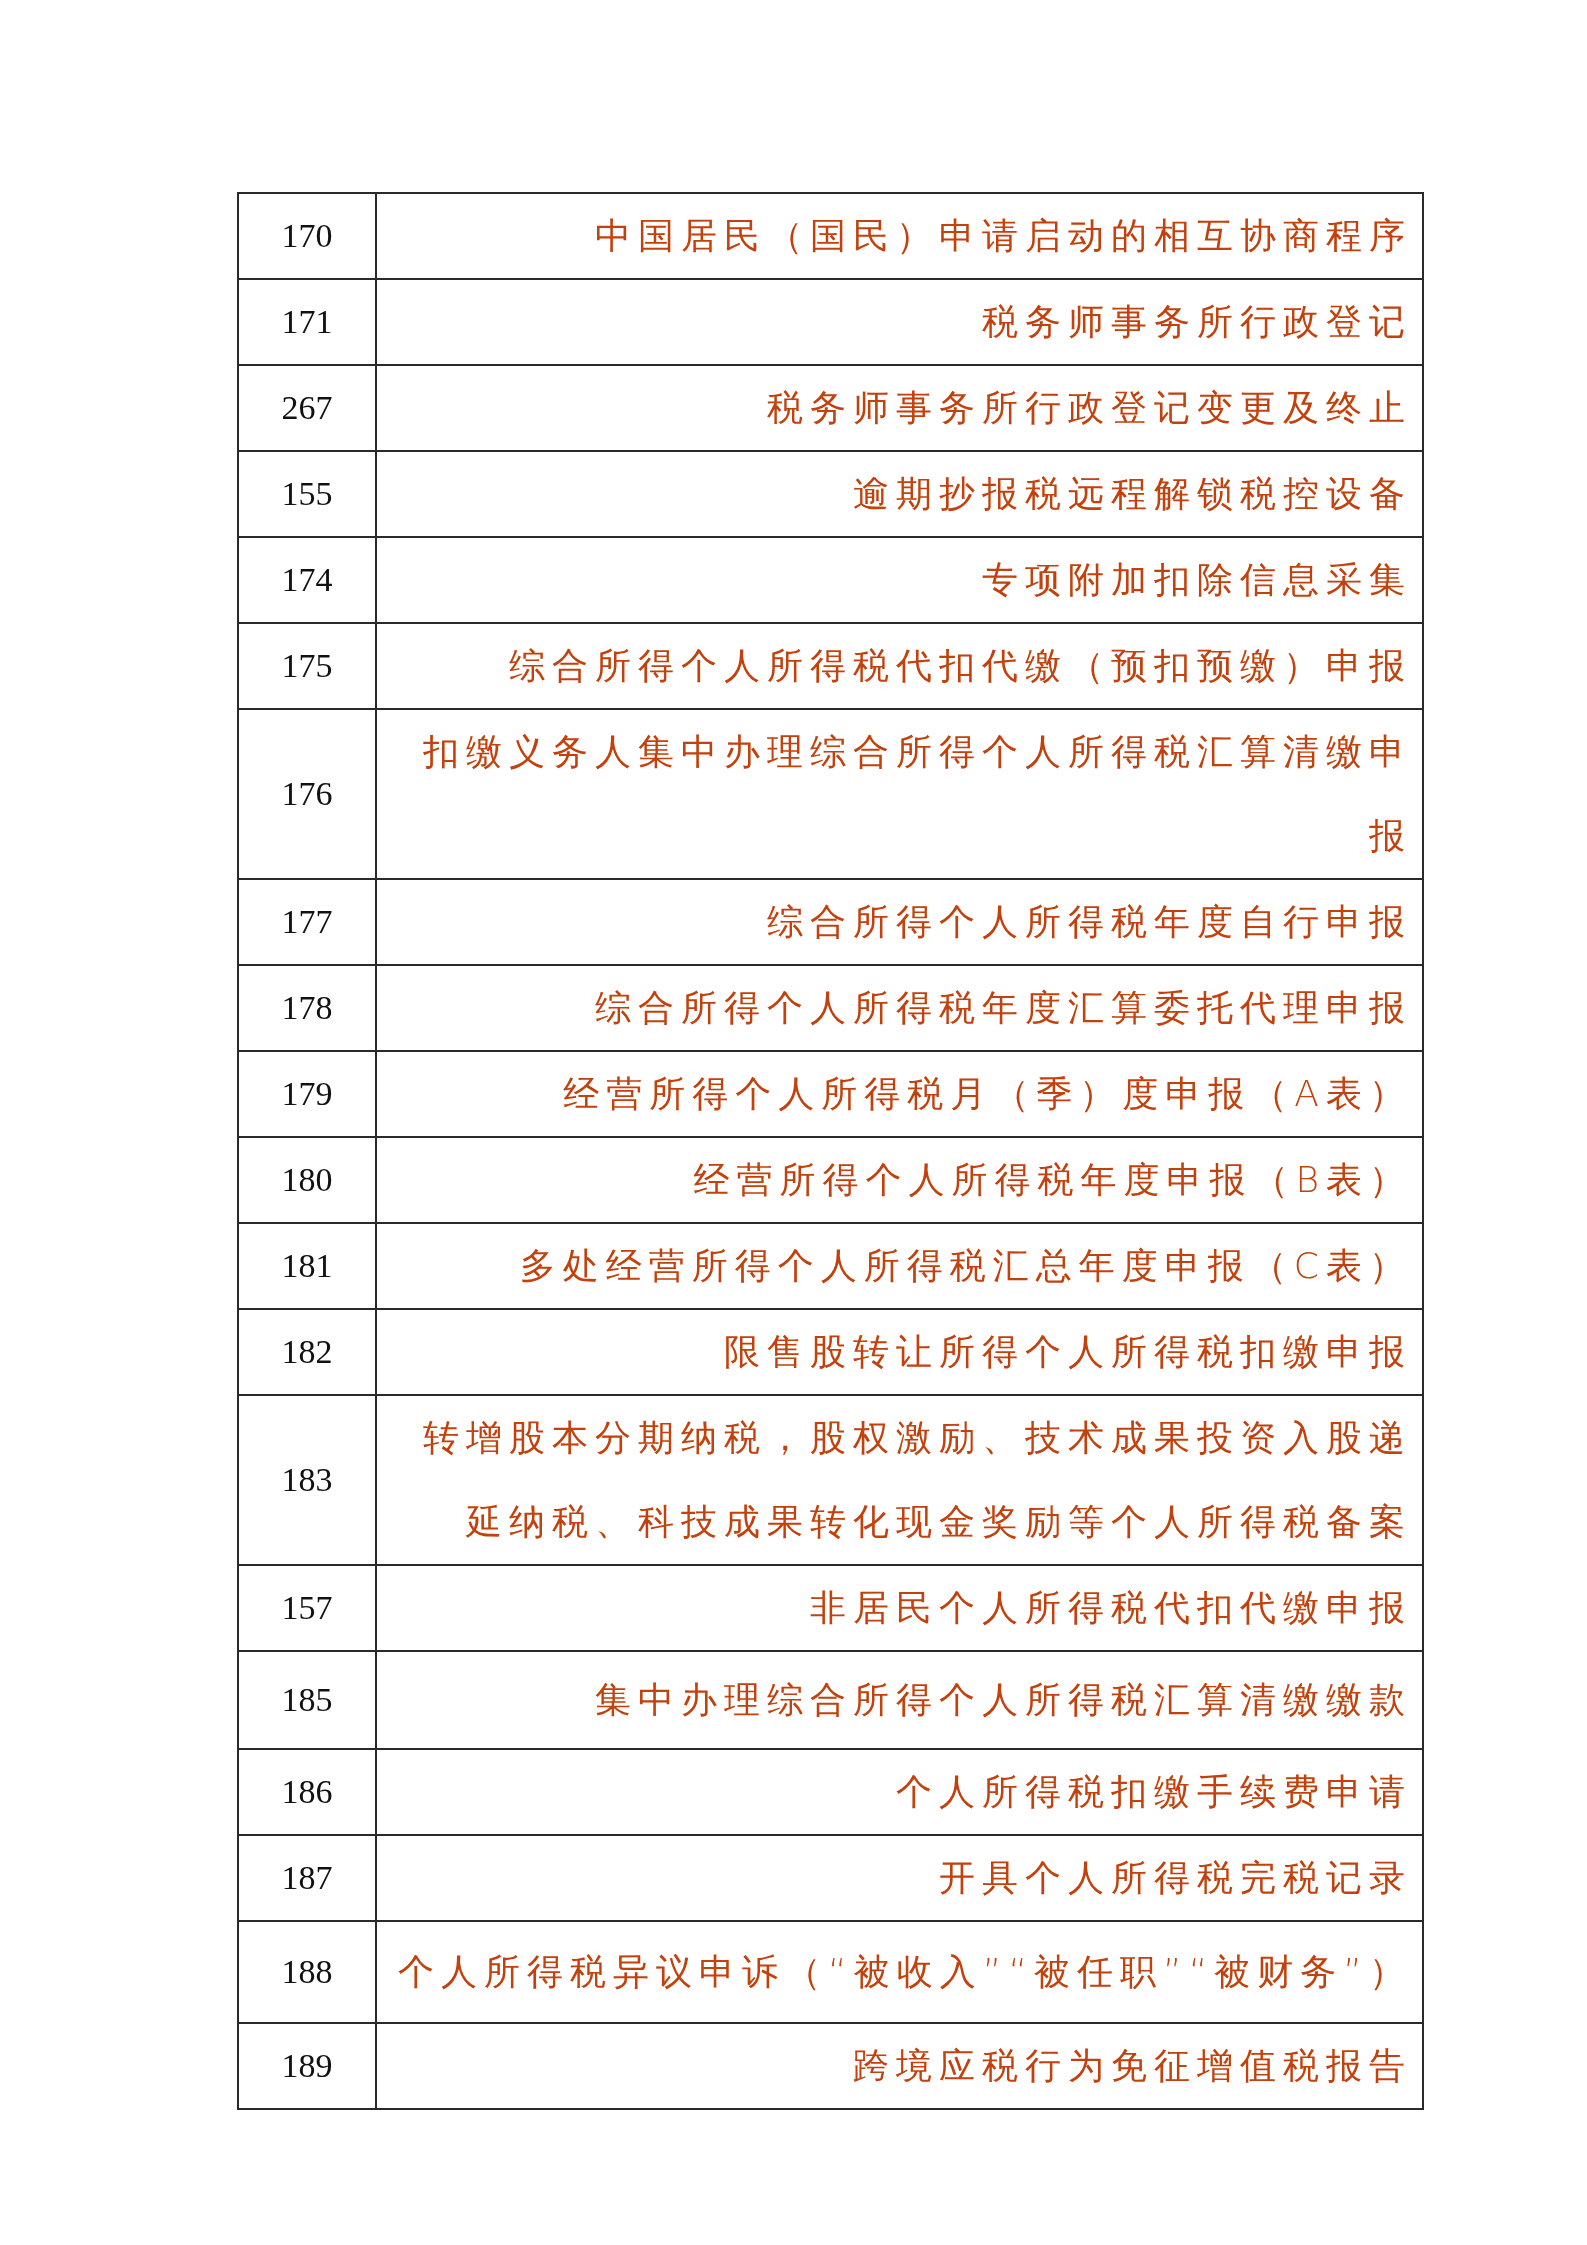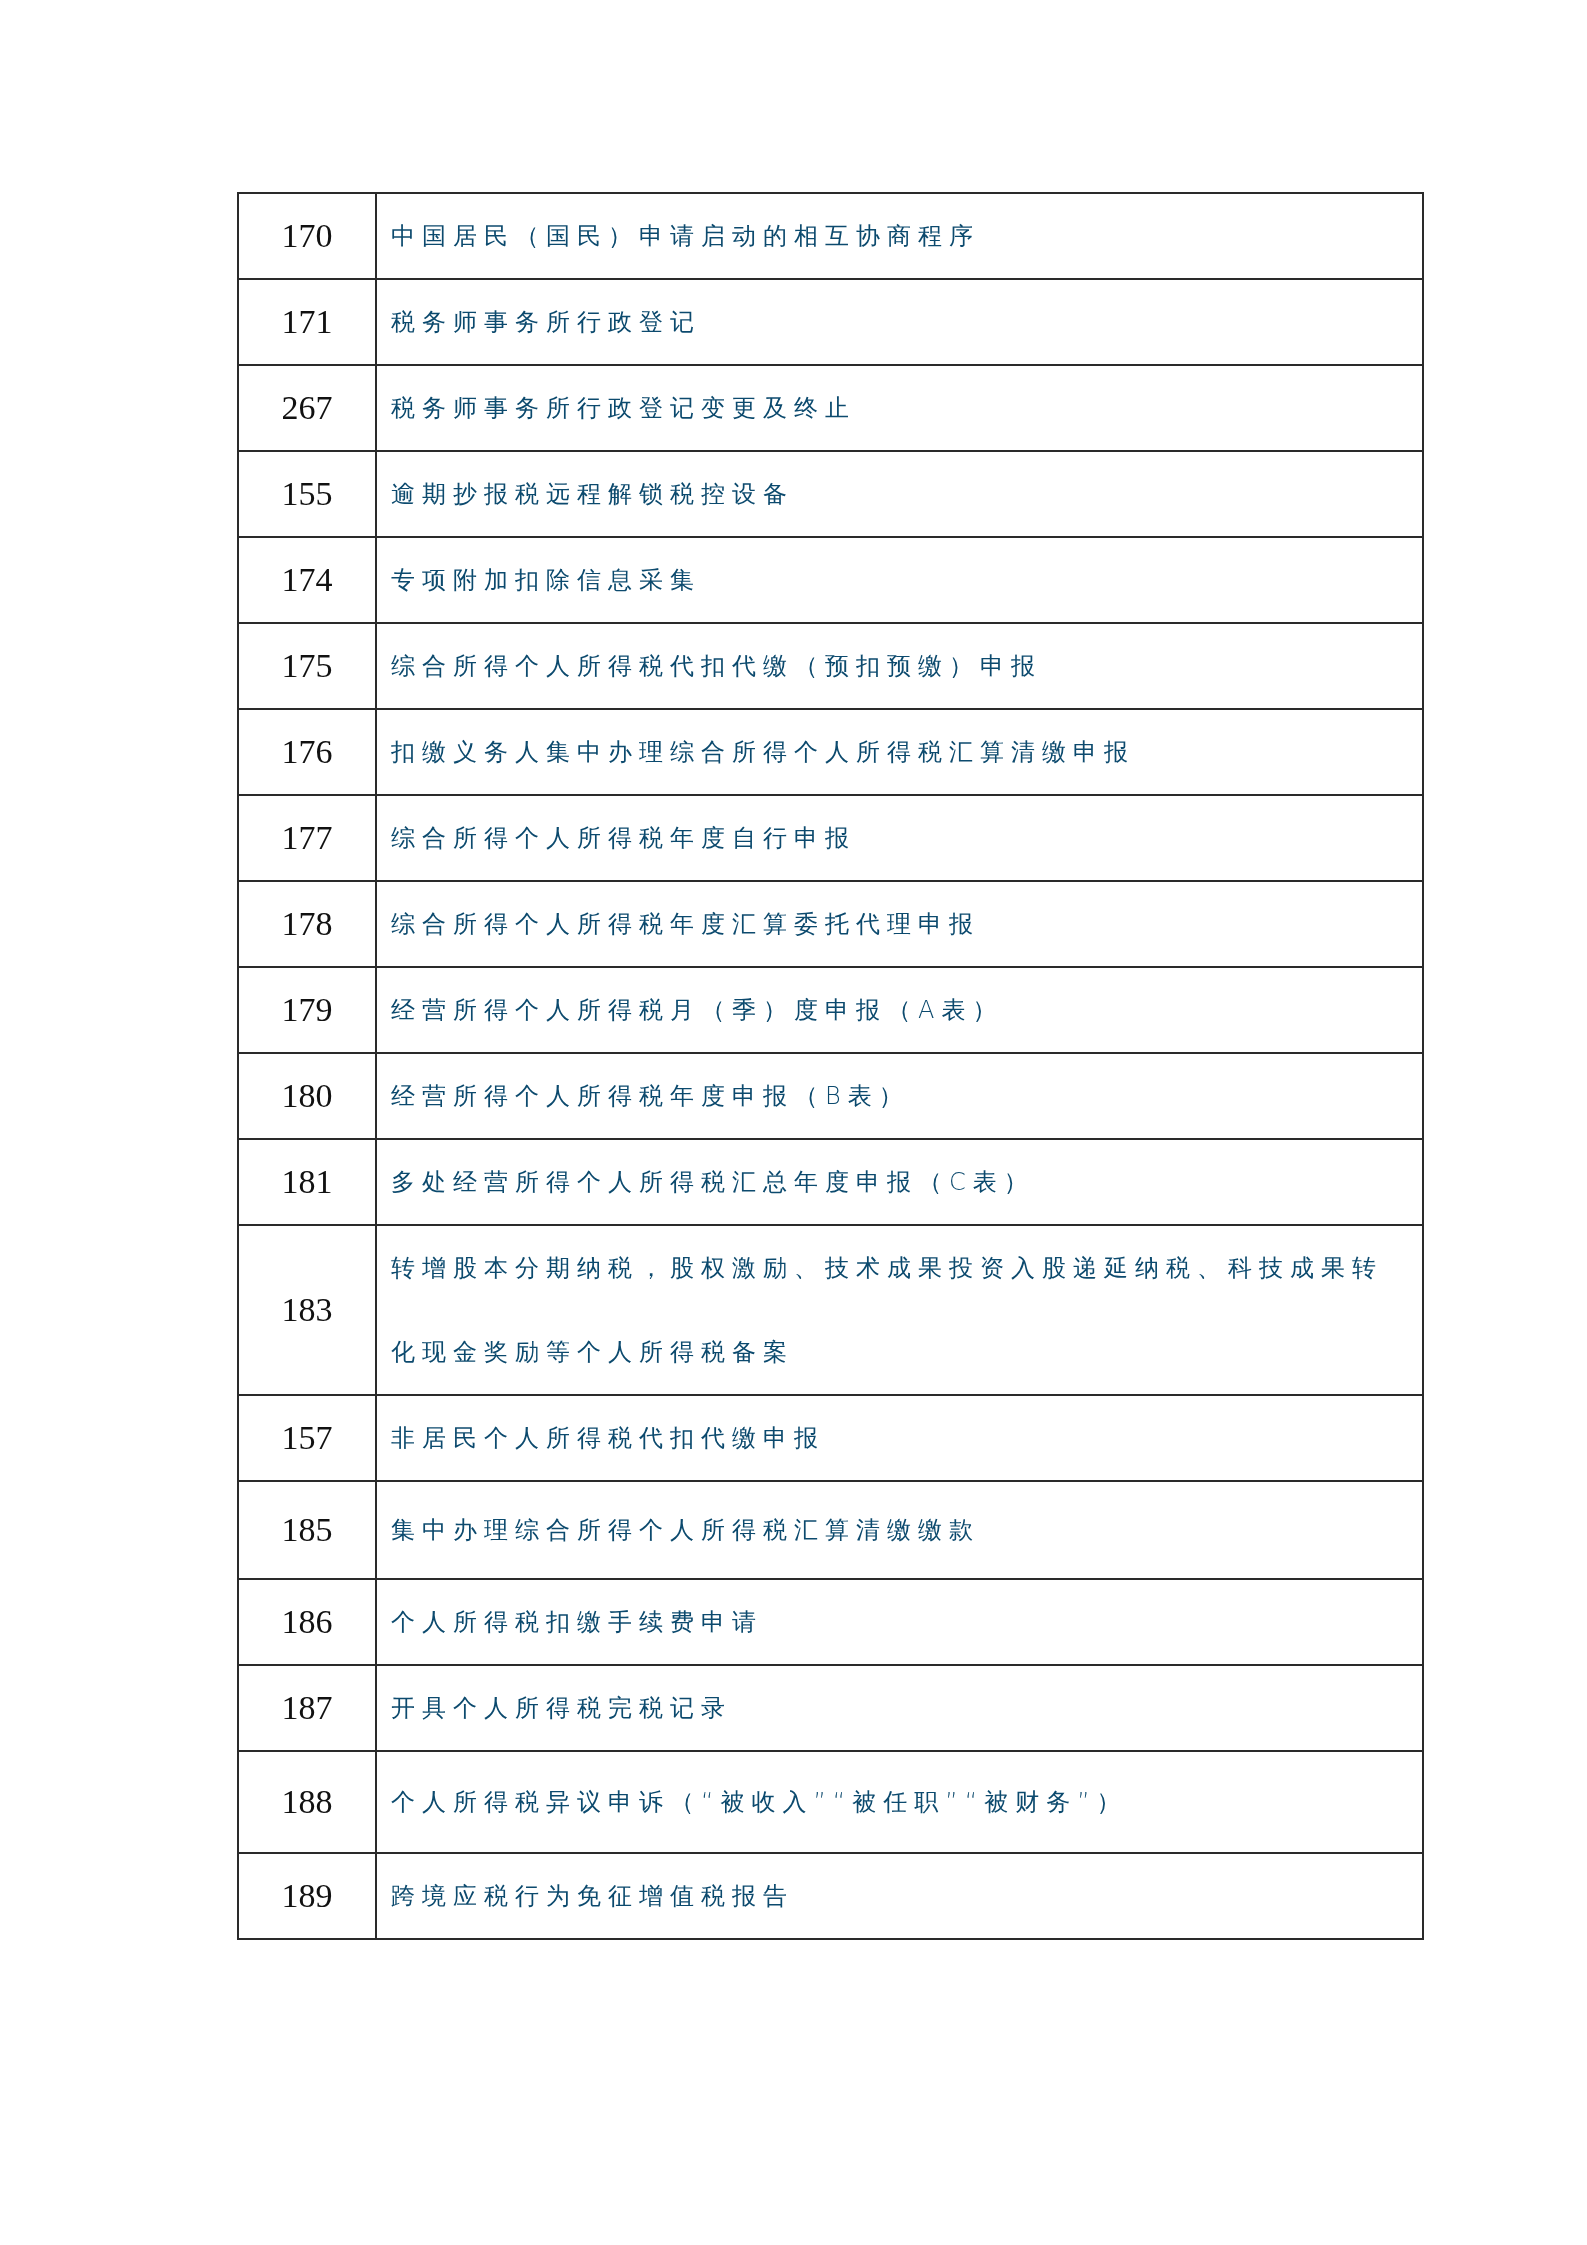--- a/index.html
+++ b/index.html
@@ -37,29 +37,29 @@
     }
     col.c-num { width: 138px; }
     col.c-name { width: 1047px; }
     td.num {
       text-align: center;
       font-family: "Liberation Serif", "DejaVu Serif", serif;
       font-size: 34px;
       letter-spacing: 0px;
     }
     td.name {
-      text-align: left;
+      text-align: right;
       padding-left: 14px !important;
       padding-right: 10px !important;
       font-family: "DejaVu Sans", "Liberation Sans", sans-serif;
-      font-size: 24px;
+      font-size: 36px;
       font-weight: 300;
       letter-spacing: 7px;
       line-height: 84px;
-      color: #0c4a6e;
+      color: #c2410c;
     }
     td.name.multi { line-height: 84px; }
   </style>
 </head>
 <body>
 
 <div class="page">
   <table class="items">
     <colgroup>
       <col class="c-num">
@@ -107,20 +107,24 @@
         <td class="name">经营所得个人所得税月（季）度申报（A表）</td>
       </tr>
       <tr style="height:85px">
         <td class="num">180</td>
         <td class="name">经营所得个人所得税年度申报（B表）</td>
       </tr>
       <tr style="height:84px">
         <td class="num">181</td>
         <td class="name">多处经营所得个人所得税汇总年度申报（C表）</td>
       </tr>
+      <tr style="height:85px">
+        <td class="num">182</td>
+        <td class="name">限售股转让所得个人所得税扣缴申报</td>
+      </tr>
       <tr style="height:168px">
         <td class="num">183</td>
         <td class="name multi">转增股本分期纳税，股权激励、技术成果投资入股递延纳税、科技成果转化现金奖励等个人所得税备案</td>
       </tr>
       <tr style="height:84px">
         <td class="num">157</td>
         <td class="name">非居民个人所得税代扣代缴申报</td>
       </tr>
       <tr style="height:98px">
         <td class="num">185</td>

